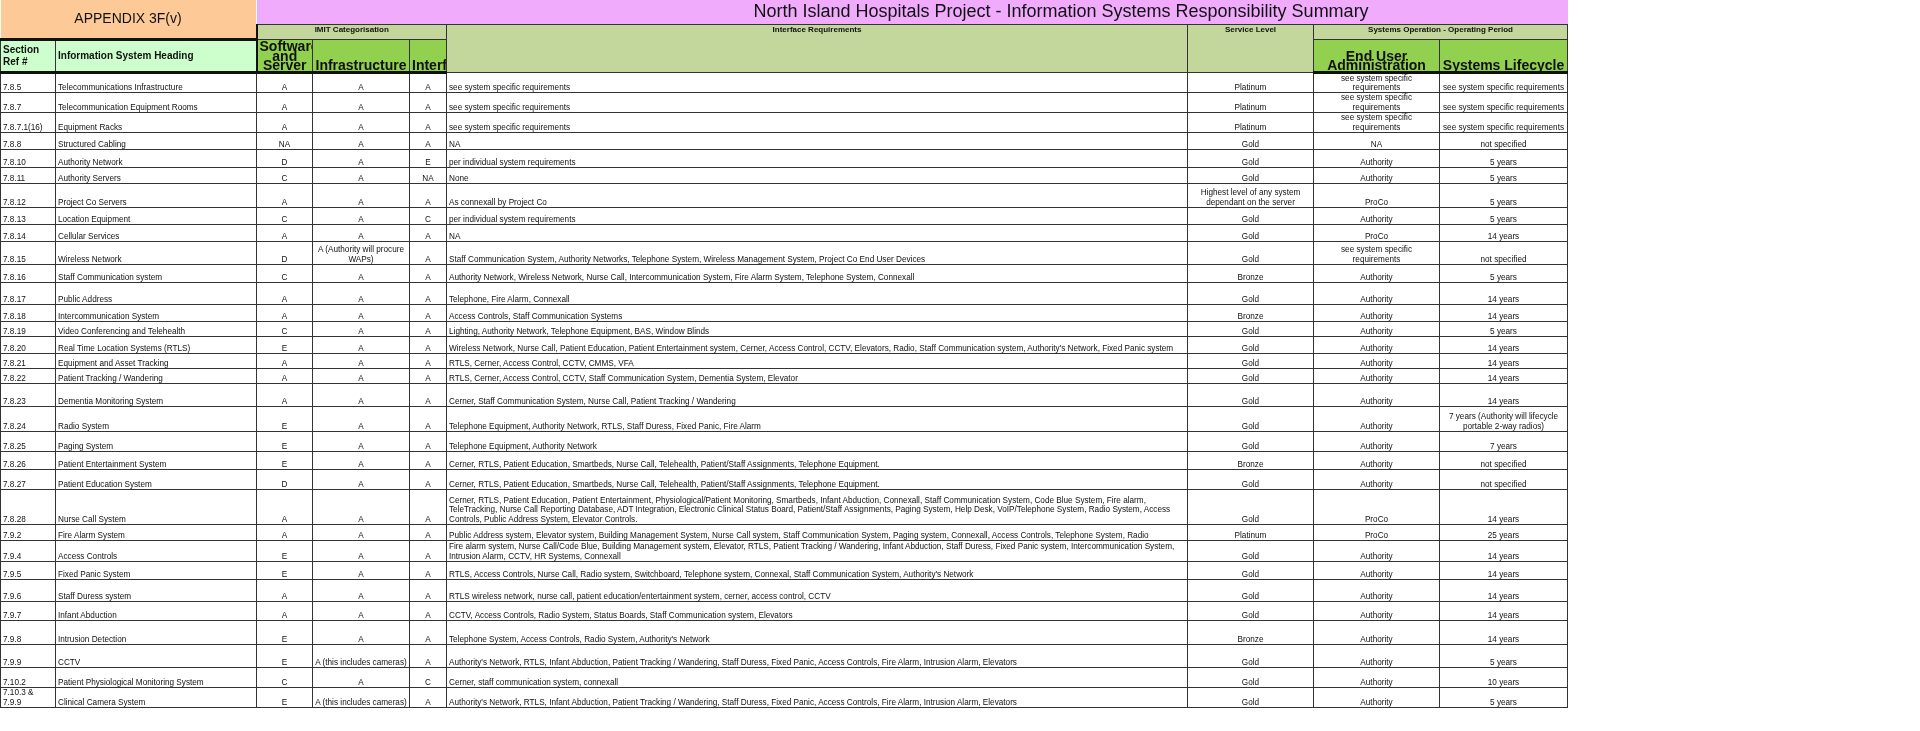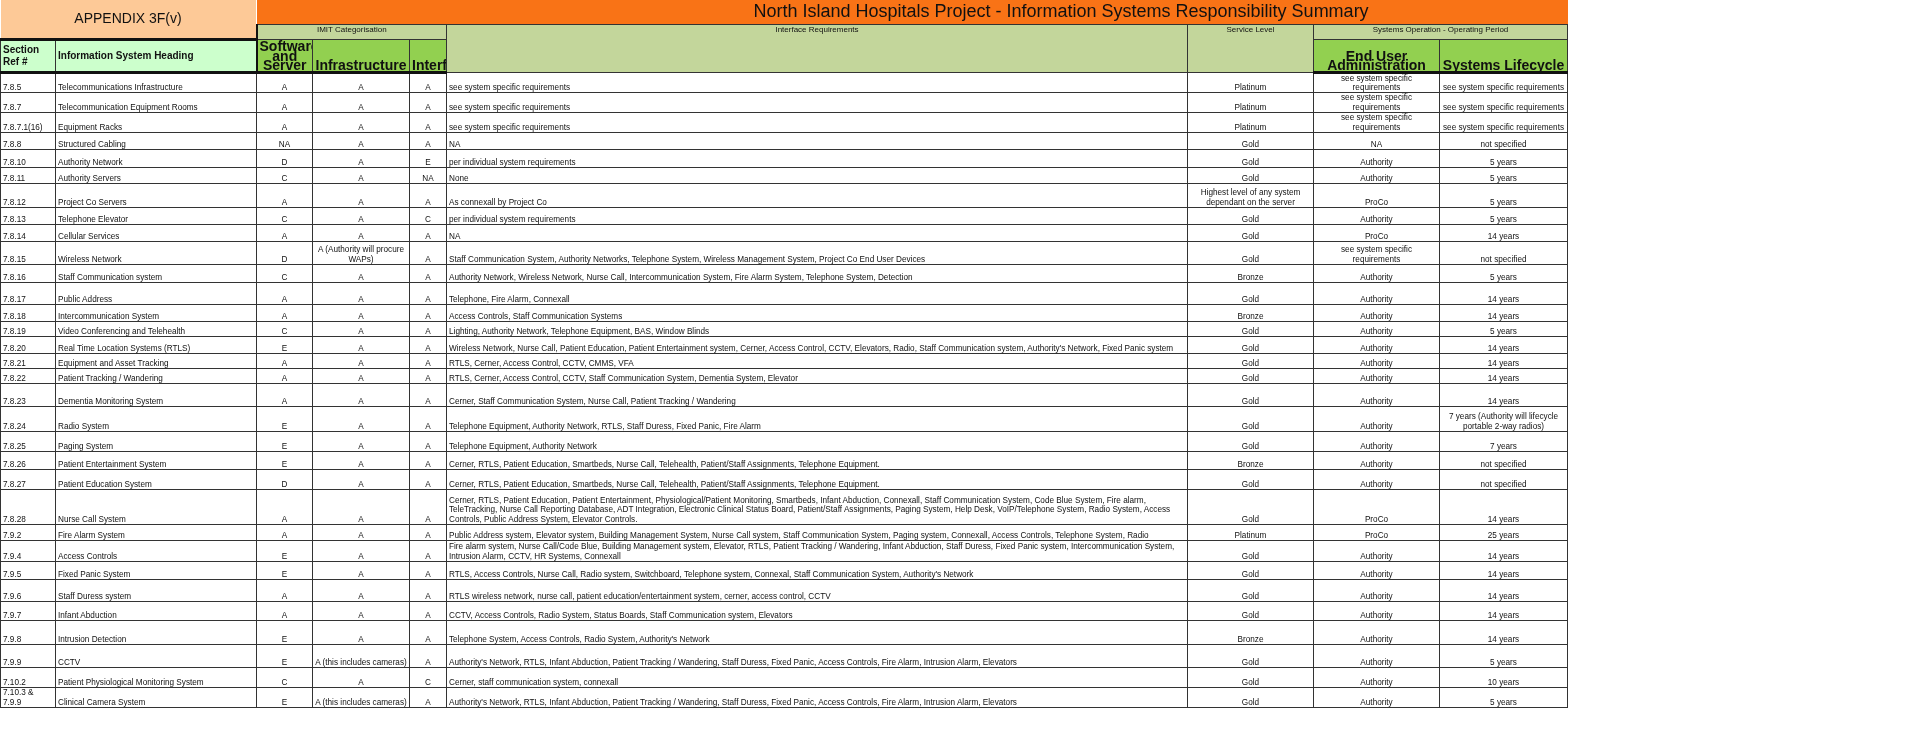--- a/index.html
+++ b/index.html
@@ -1,25 +1,25 @@
 <!DOCTYPE html>
 <html><head>
 <meta charset="utf-8">
 <style>
   html, body { margin:0; padding:0; background:#ffffff; }
   body { width:1920px; height:731px; overflow:hidden; font-family:"Liberation Sans", sans-serif; color:#111; }
   #sheet { position:absolute; left:0; top:0; width:1567px; height:731px; }
   table { border-collapse:collapse; table-layout:fixed; width:1567px; }
   td, th { padding:0 2px; overflow:hidden; font-size:8.2px; line-height:9.4px; vertical-align:bottom; border:1px solid #333; }
   .title-row td { border:none; }
-  .hdr-light { background:#c3d69b; font-weight:normal; text-align:center; vertical-align:top; font-size:8px; }
+  .hdr-light { background:#c3d69b; font-weight:bold; text-align:center; vertical-align:top; font-size:8px; }
   .hdr-green { background:#92d050; font-weight:bold; text-align:center; font-size:14px; }
   .hdr-pale { background:#ccffcc; font-weight:bold; text-align:left; font-size:10px; line-height:12px; vertical-align:middle; }
   .appendix { font-size:14px; text-align:center; vertical-align:middle; background:#fdc997; border:1px solid #333; border-bottom:none; }
-  .main-title { font-size:18px; text-align:center; vertical-align:middle; background:#f97316; padding-left:300px; border:1px solid #333; border-bottom:2px solid #222; }
+  .main-title { font-size:18px; text-align:center; vertical-align:middle; background:#f0abfc; padding-left:300px; border:1px solid #333; border-bottom:2px solid #222; }
   .thick-bottom td, .thick-bottom th { border-bottom:3px solid #111; }
   .c { text-align:center; }
   .l { text-align:left; }
   tbody td { background:#fff; }
   .thick-left { border-left:2px solid #111; }
 </style>
 </head>
 <body>
 
 <div id="sheet">
@@ -129,21 +129,21 @@
     <td class="c">A</td>
     <td class="c">A</td>
     <td class="c">A</td>
     <td class="l">As connexall by Project Co</td>
     <td class="c">Highest level of any system dependant on the server</td>
     <td class="c">ProCo</td>
     <td class="c">5 years</td>
   </tr>
         <tr style="height: 17px;">
     <td class="l">7.8.13</td>
-    <td class="l">Telephone Elevator</td>
+    <td class="l">Location Equipment</td>
     <td class="c">C</td>
     <td class="c">A</td>
     <td class="c">C</td>
     <td class="l">per individual system requirements</td>
     <td class="c">Gold</td>
     <td class="c">Authority</td>
     <td class="c">5 years</td>
   </tr>
         <tr style="height: 17px;">
     <td class="l">7.8.14</td>
@@ -166,21 +166,21 @@
     <td class="c">Gold</td>
     <td class="c">see system specific requirements</td>
     <td class="c">not specified</td>
   </tr>
         <tr style="height: 18px;">
     <td class="l">7.8.16</td>
     <td class="l">Staff Communication system</td>
     <td class="c">C</td>
     <td class="c">A</td>
     <td class="c">A</td>
-    <td class="l">Authority Network, Wireless Network, Nurse Call, Intercommunication System, Fire Alarm System, Telephone System, Detection</td>
+    <td class="l">Authority Network, Wireless Network, Nurse Call, Intercommunication System, Fire Alarm System, Telephone System, Connexall</td>
     <td class="c">Bronze</td>
     <td class="c">Authority</td>
     <td class="c">5 years</td>
   </tr>
         <tr style="height: 22px;">
     <td class="l">7.8.17</td>
     <td class="l">Public Address</td>
     <td class="c">A</td>
     <td class="c">A</td>
     <td class="c">A</td>

